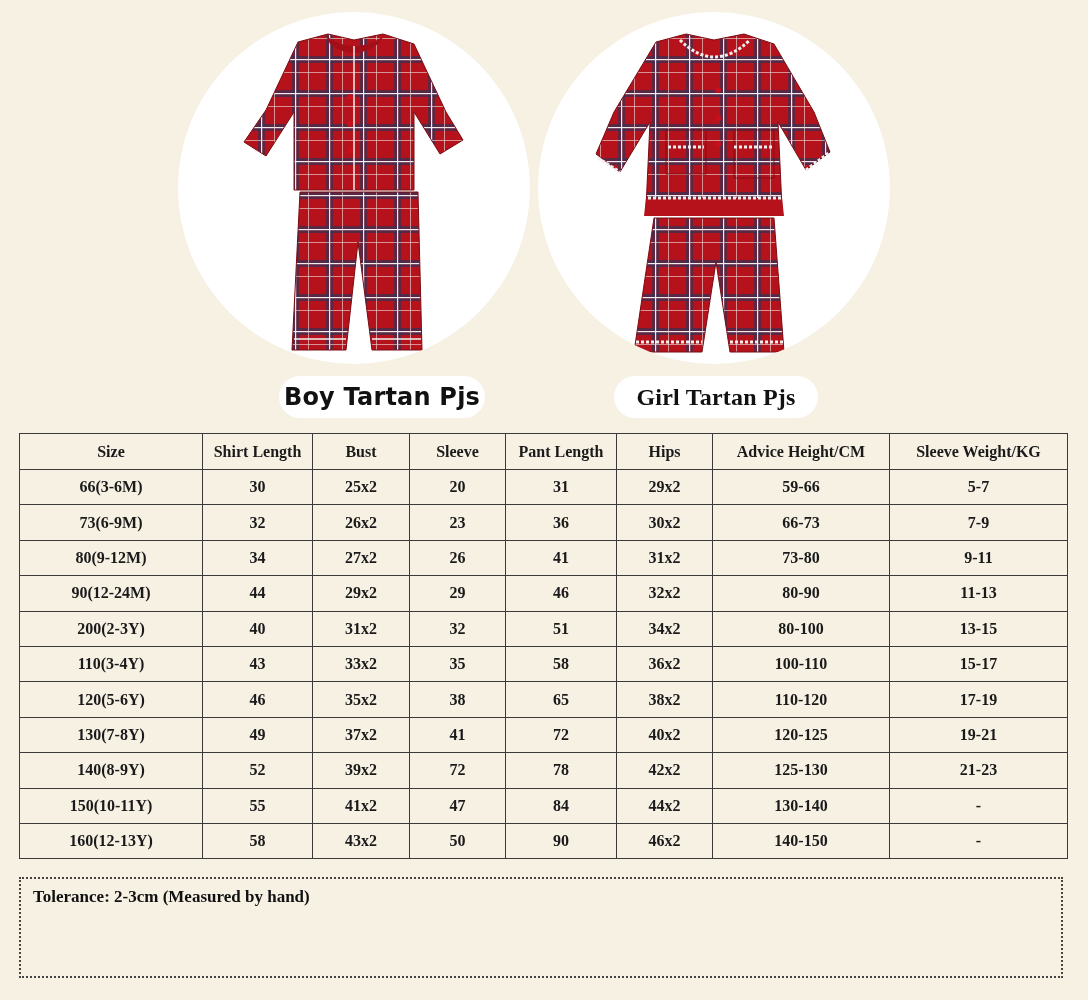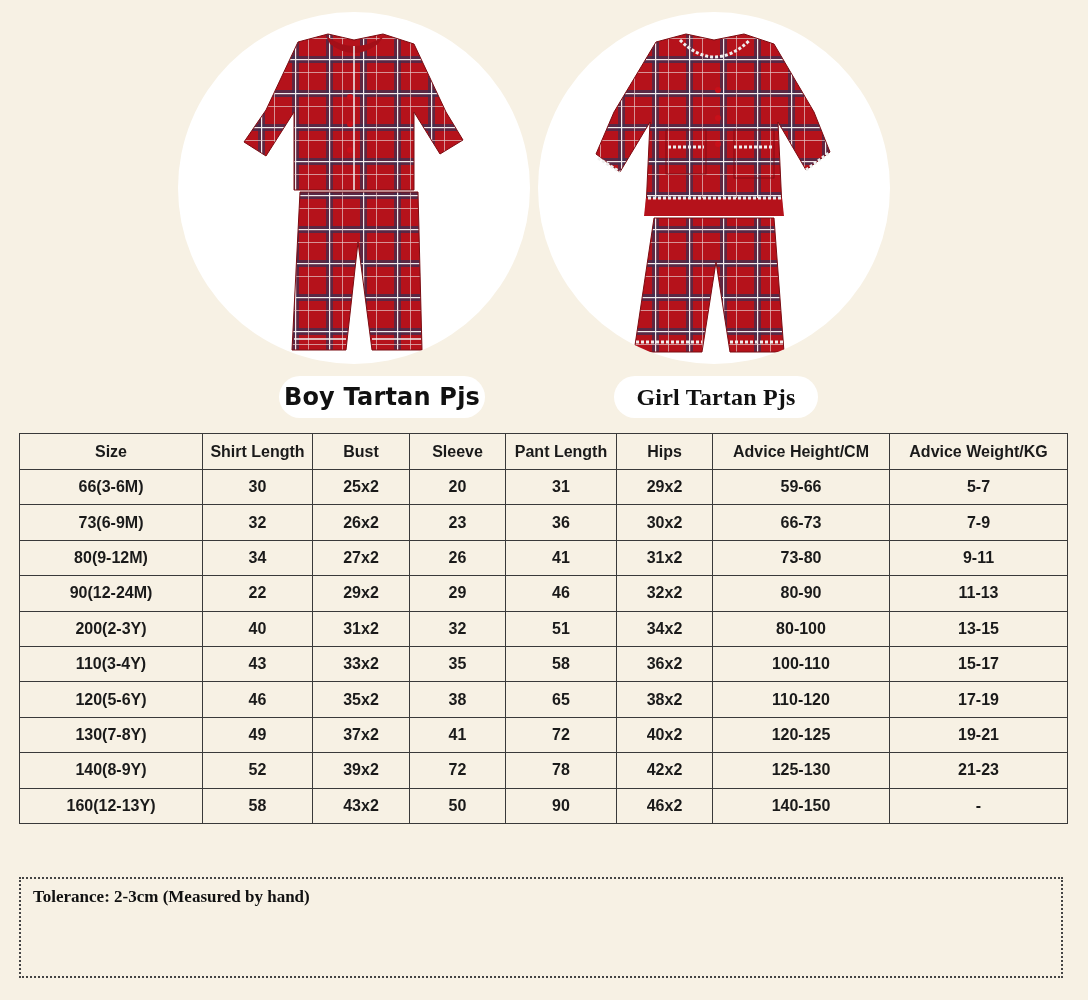--- a/index.html
+++ b/index.html
@@ -31,21 +31,21 @@
       letter-spacing: 0.2px;
     }
     .label-pill.boy { left: 239px; width: 206px; margin-left: 40px; }
     .label-pill.girl { left: 614px; width: 204px; font-family: Liberation Serif, serif; }
 
     table.size-chart {
       position: absolute; left: 19px; top: 433px;
       width: 1048px;
       border-collapse: collapse;
       table-layout: fixed;
-      font-family: Liberation Sans, sans-serif;
+      font-family: Liberation Serif, serif;
       font-weight: bold;
       font-size: 16px;
       color: #1a1a1a;
       border-radius: 25px;
     }
     table.size-chart th, table.size-chart td {
       border: 1.6px solid #3a3a3a;
       text-align: center;
       padding: 0;
       height: 34.4px;
@@ -148,21 +148,21 @@
   </colgroup>
   <thead>
     <tr>
       <th>Size</th>
       <th>Shirt Length</th>
       <th>Bust</th>
       <th>Sleeve</th>
       <th>Pant Length</th>
       <th>Hips</th>
       <th>Advice Height/CM</th>
-      <th>Advice Weight/KG</th>
+      <th>Sleeve Weight/KG</th>
     </tr>
   </thead>
   <tbody id="chart-body">
       <tr>
         <td>66(3-6M)</td>
         <td>30</td>
         <td>25x2</td>
         <td>20</td>
         <td>31</td>
         <td>29x2</td>
@@ -184,21 +184,21 @@
         <td>34</td>
         <td>27x2</td>
         <td>26</td>
         <td>41</td>
         <td>31x2</td>
         <td>73-80</td>
         <td>9-11</td>
       </tr>
       <tr>
         <td>90(12-24M)</td>
-        <td>22</td>
+        <td>44</td>
         <td>29x2</td>
         <td>29</td>
         <td>46</td>
         <td>32x2</td>
         <td>80-90</td>
         <td>11-13</td>
       </tr>
       <tr>
         <td>200(2-3Y)</td>
         <td>40</td>
@@ -243,20 +243,30 @@
         <td>140(8-9Y)</td>
         <td>52</td>
         <td>39x2</td>
         <td>72</td>
         <td>78</td>
         <td>42x2</td>
         <td>125-130</td>
         <td>21-23</td>
       </tr>
       <tr>
+        <td>150(10-11Y)</td>
+        <td>55</td>
+        <td>41x2</td>
+        <td>47</td>
+        <td>84</td>
+        <td>44x2</td>
+        <td>130-140</td>
+        <td>-</td>
+      </tr>
+      <tr>
         <td>160(12-13Y)</td>
         <td>58</td>
         <td>43x2</td>
         <td>50</td>
         <td>90</td>
         <td>46x2</td>
         <td>140-150</td>
         <td>-</td>
       </tr>
     </tbody>

